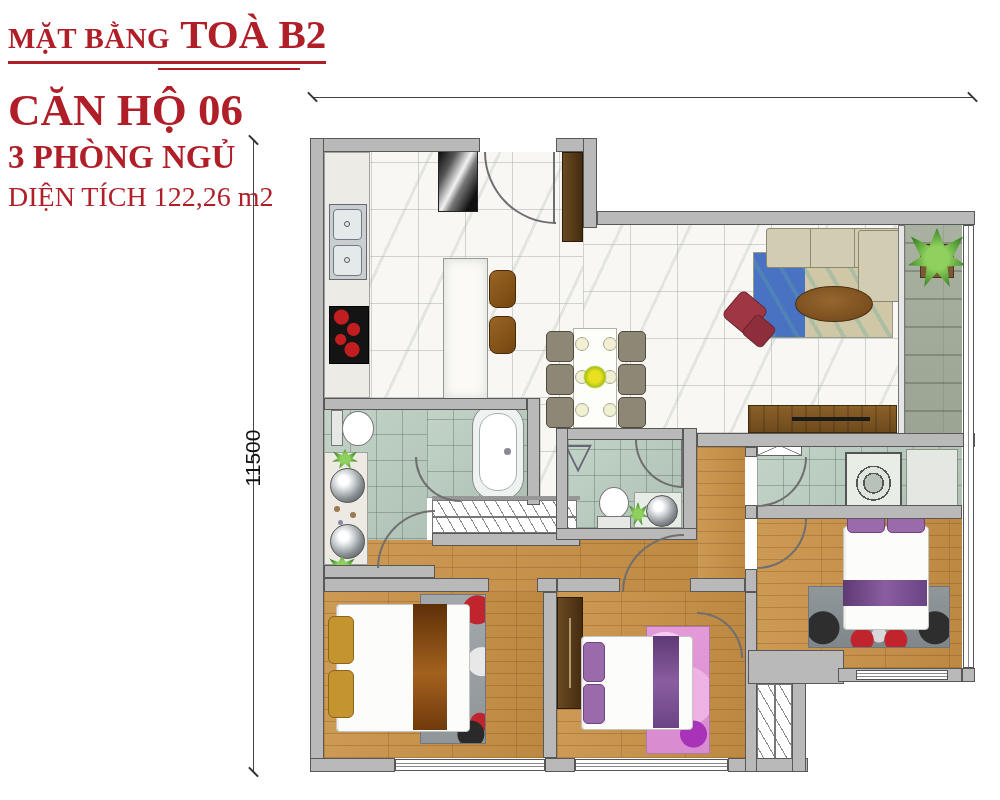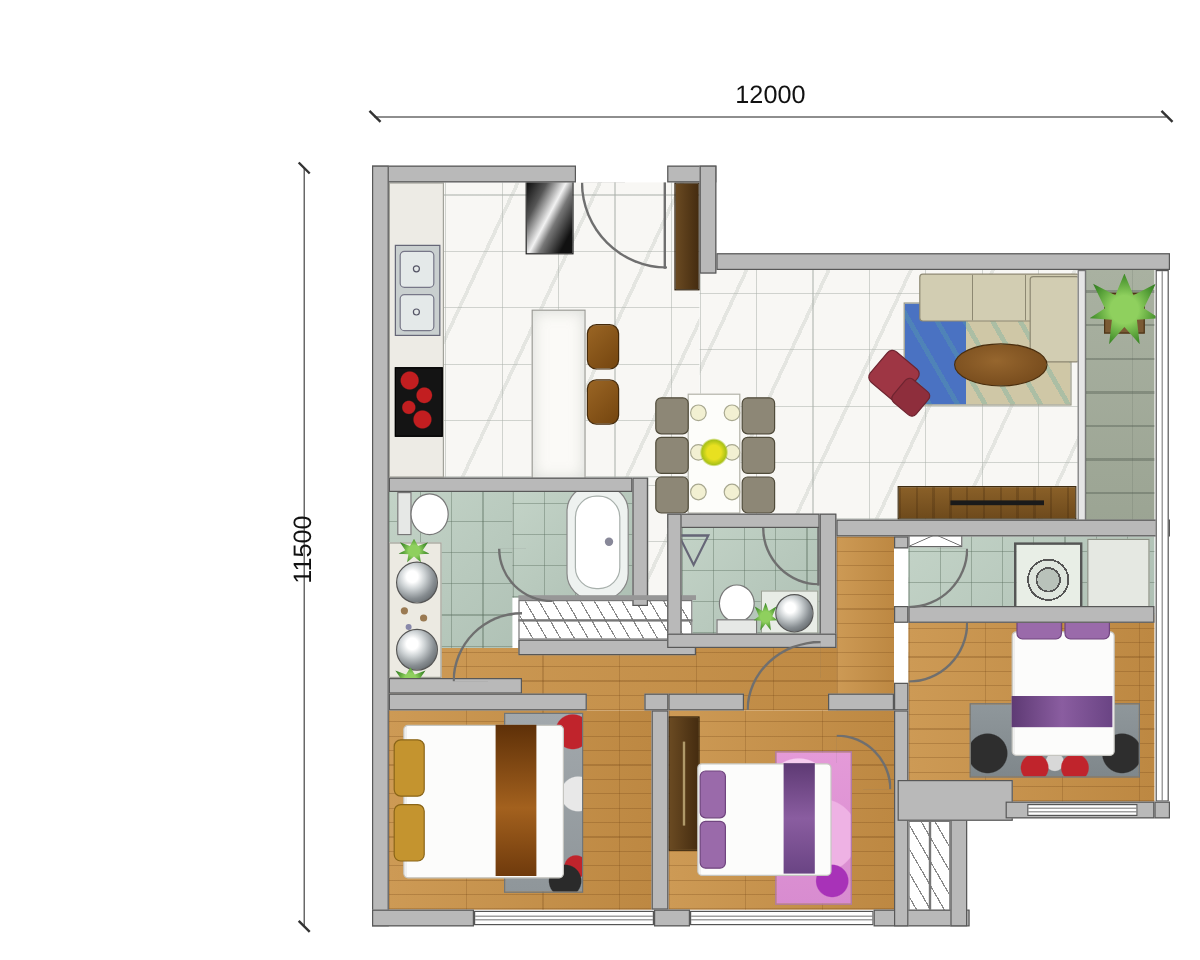--- a/index.html
+++ b/index.html
@@ -68,22 +68,31 @@
   .pillow-p{position:absolute;background:#9a6aaa;border:1px solid #70457f;border-radius:5px;}
   .toilet-tank{position:absolute;background:#e6e8e6;border:1px solid #777;}
   .toilet-bowl{position:absolute;background:#fff;border:1.5px solid #777;border-radius:50%;}
   .wood-dark{background:linear-gradient(90deg,#6a4a22,#452c10);border:1px solid #2b1c08;}
 </style>
 </head>
 <body>
 
 <div class="page">
 
-
-  <div class="dimlabel" style="left:312px;top:68px;width:660px;">12000</div>
+  <div class="titleblock">
+    <div class="t1">
+      <span class="t1a">MẶT BẰNG</span>
+      <span class="t1b">TOÀ B2</span>
+    </div>
+    <div class="t1sub"></div>
+    <div class="t2">CĂN HỘ 06</div>
+    <div class="t3">3 PHÒNG NGỦ</div>
+    <div class="t4">DIỆN TÍCH 122,26 m2</div>
+  </div>
+
   <div class="dimline-h" style="left:312px;top:97px;width:660px;"></div>
   <div class="dimtick" style="left:306px;top:96px;"></div>
   <div class="dimtick" style="left:966px;top:96px;"></div>
 
   <div class="dimline-v" style="left:253px;top:140px;height:632px;"></div>
   <div class="dimtick" style="left:247px;top:139px;"></div>
   <div class="dimtick" style="left:247px;top:771px;"></div>
   <div class="dimlabel" style="left:213px;top:446px;width:80px;transform:rotate(-90deg);">11500</div>
 
   <div class="abs f-marble" style="left:324px;top:152px;width:259px;height:246px;"></div>

